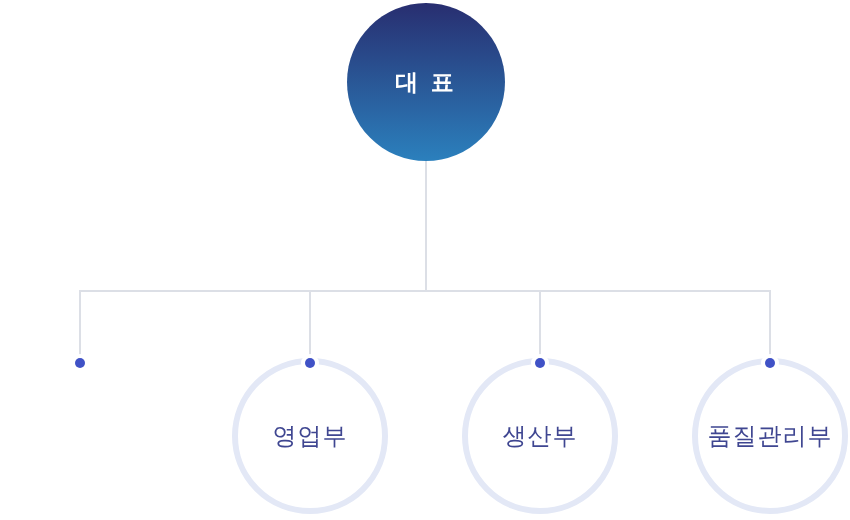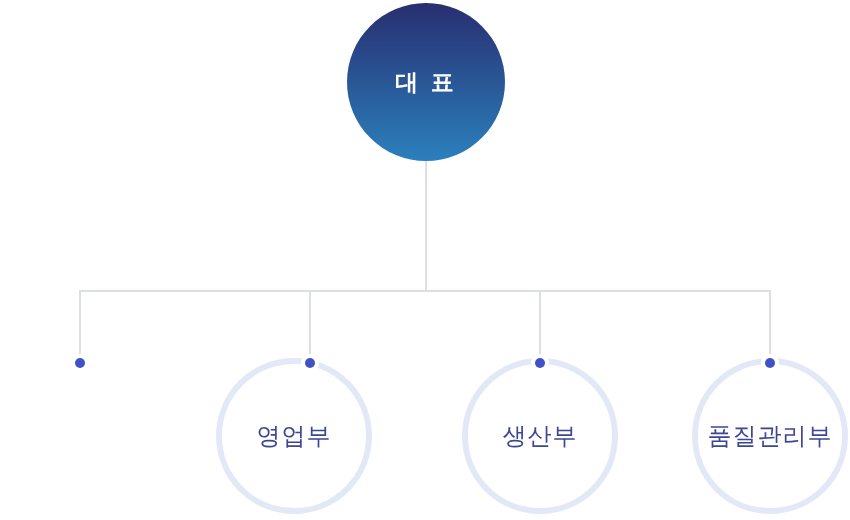--- a/index.html
+++ b/index.html
@@ -56,21 +56,21 @@
     width: 156px; height: 156px;
     box-sizing: border-box;
     border-radius: 50%;
     background: var(--dept-fill, #ffffff);
     border: 6px solid var(--dept-border, #e3e8f6);
     display: flex;
     align-items: center;
     justify-content: center;
   }
   .dept-0 { left: 2px; }
-  .dept-1 { left: 216px; }
+  .dept-1 { left: 232px; }
   .dept-2 { left: 462px; font-family: Liberation Serif, serif; }
   .dept-3 { left: 692px; align-items: center; }
   .dept-label {
     color: var(--dept-text, #3f4691);
     font-size: 24px;
     font-weight: 500;
     letter-spacing: 1px;
     white-space: nowrap;
   }
 

